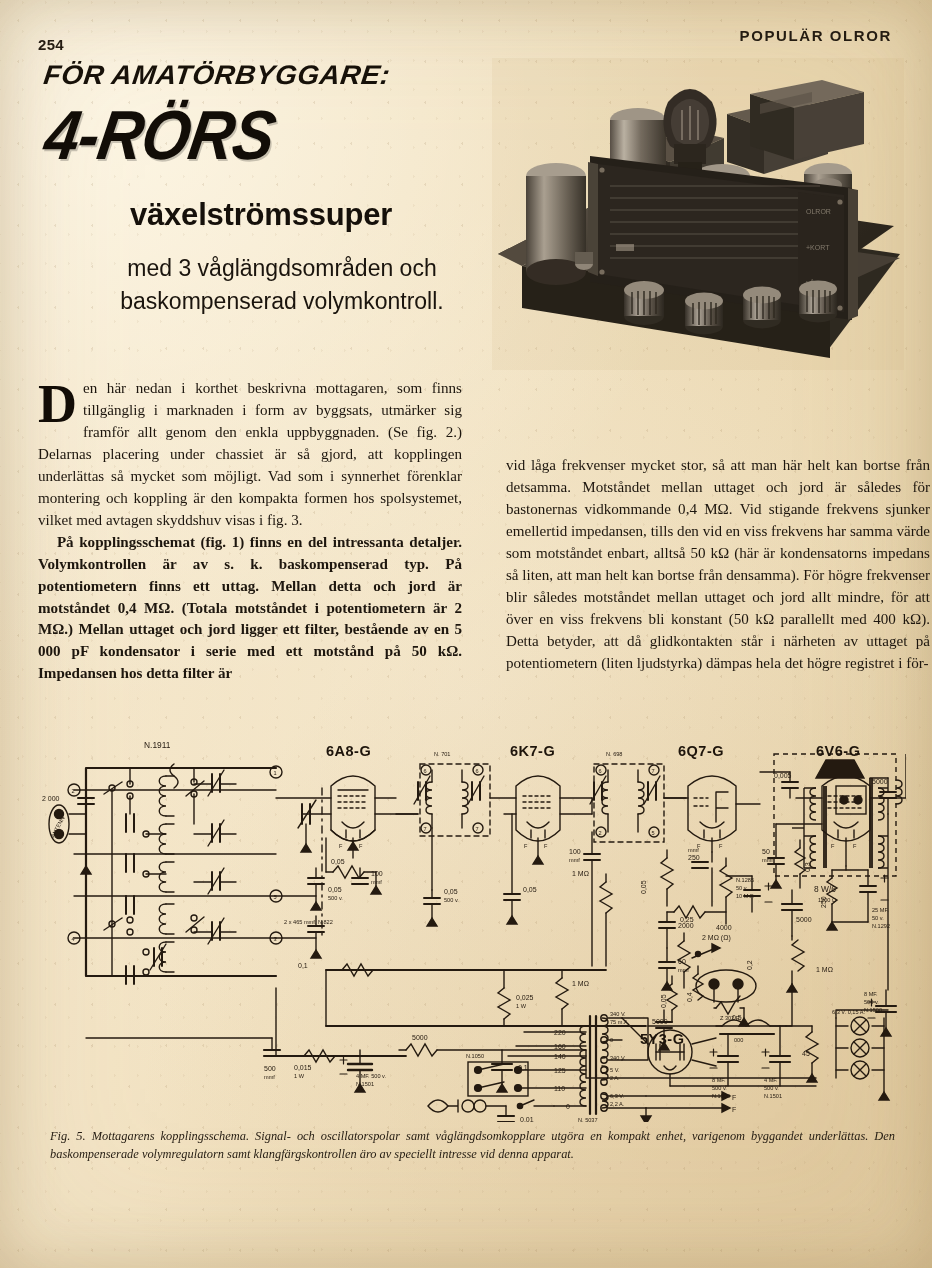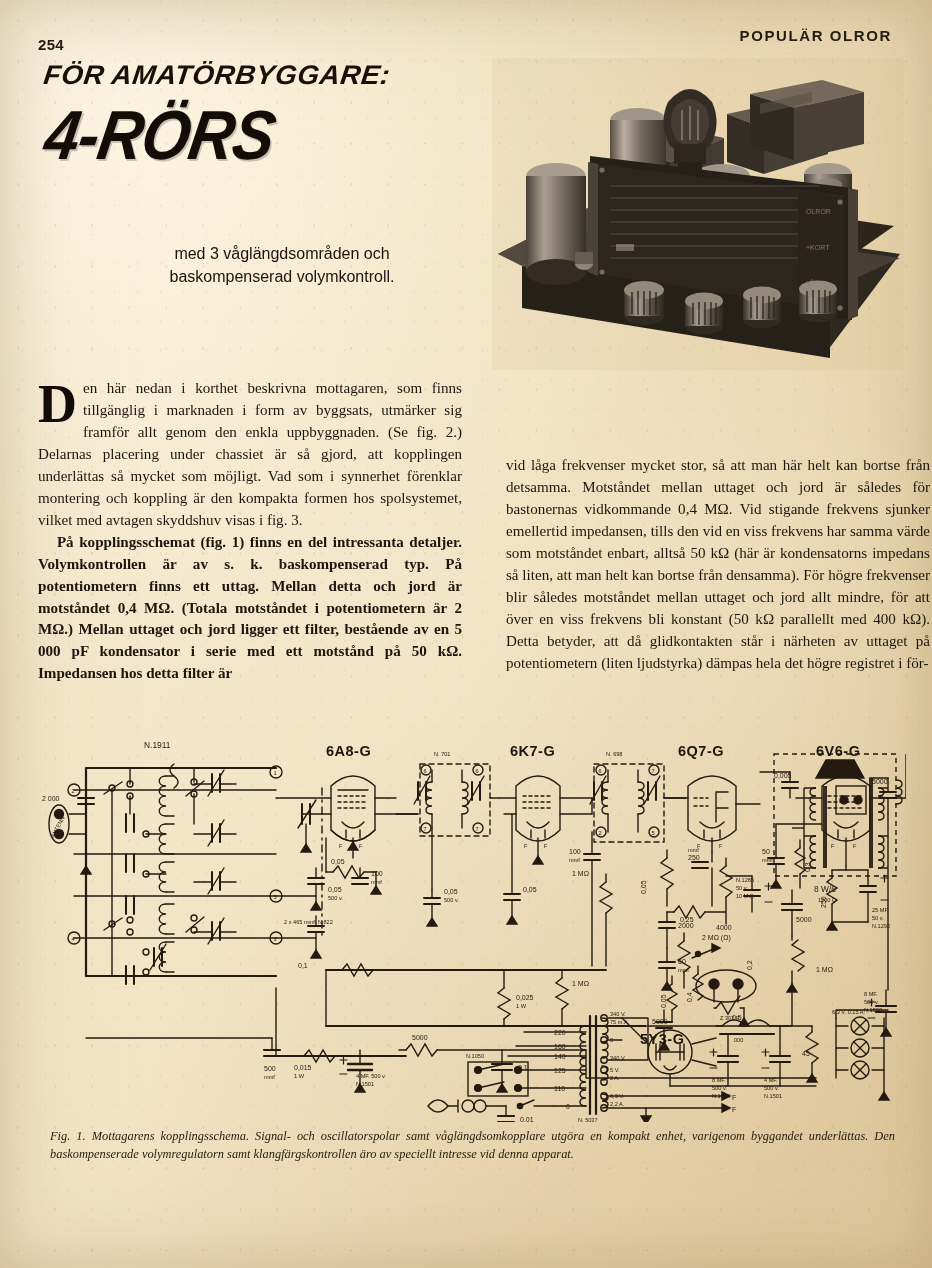--- a/index.html
+++ b/index.html
@@ -64,23 +64,23 @@
     transform:skewX(-9deg) scaleY(1.12);
     transform-origin:left bottom;
     text-shadow: 2px 2px 0 rgba(0,0,0,.20);
   }
   .subtitle{
     position:absolute;left:130px;top:197px;
     font-family:"Liberation Sans", sans-serif;
     font-weight:700;font-size:31px;letter-spacing:-.2px;color:#15100a;
   }
   .tagline{
-    position:absolute;left:112px;top:242px;width:340px;
+    position:absolute;left:112px;top:252px;width:340px;
     font-family:"Liberation Sans", sans-serif;
-    font-weight:400;font-size:16px;line-height:1.45;color:#1a140d;
+    font-weight:400;font-size:23px;line-height:1.45;color:#1a140d;
     text-align:center;
   }
 
   
   .photo{
     position:absolute;left:492px;top:58px;width:412px;height:312px;
     z-index:4;
   }
   .photo svg{display:block;}
 
@@ -129,20 +129,21 @@
 <div class="paper-speck"></div>
 <div class="edge-shade"></div>
 
 <div class="page">
 
   <div class="pagenum">254</div>
   <div class="masthead">POPULÄR OLROR</div>
 
   <div class="kicker">FÖR AMATÖRBYGGARE:</div>
   <div class="bigtitle">4-RÖRS</div>
+  <div class="subtitle">växelströmssuper</div>
   <div class="tagline">med 3 våglängdsområden och baskompenserad volymkontroll.</div>
 
   <div class="photo">
     <svg width="412" height="312" viewBox="0 0 412 312">
       <defs>
         <linearGradient id="mtl" x1="0" y1="0" x2="1" y2="0">
           <stop offset="0%" stop-color="#4a4440"></stop>
           <stop offset="25%" stop-color="#b9b2a8"></stop>
           <stop offset="55%" stop-color="#6c655e"></stop>
           <stop offset="100%" stop-color="#2e2a26"></stop>
@@ -997,15 +998,15 @@
         <text class="lbl-s" x="498" y="122">F</text>
         <text class="lbl-s" x="518" y="122">F</text>
         <text class="lbl-s" x="671" y="122">F</text>
         <text class="lbl-s" x="693" y="122">F</text>
         <text class="lbl-s" x="805" y="122">F</text>
         <text class="lbl-s" x="827" y="122">F</text>
       </g>
     </svg>
   </div>
 
-  <div class="caption">Fig. 1. Mottagarens kopplingsschema. Signal- och oscillatorspolar samt våglängdsomkopplare utgöra en kompakt enhet, varigenom byggandet underlättas. Den baskompenserade volymregulatorn samt klangfärgskontrollen äro av speciellt intresse vid denna apparat.</div>
+  <div class="caption">Fig. 5. Mottagarens kopplingsschema. Signal- och oscillatorspolar samt våglängdsomkopplare utgöra en kompakt enhet, varigenom byggandet underlättas. Den baskompenserade volymregulatorn samt klangfärgskontrollen äro av speciellt intresse vid denna apparat.</div>
 
 </div>
 
 </body></html>

